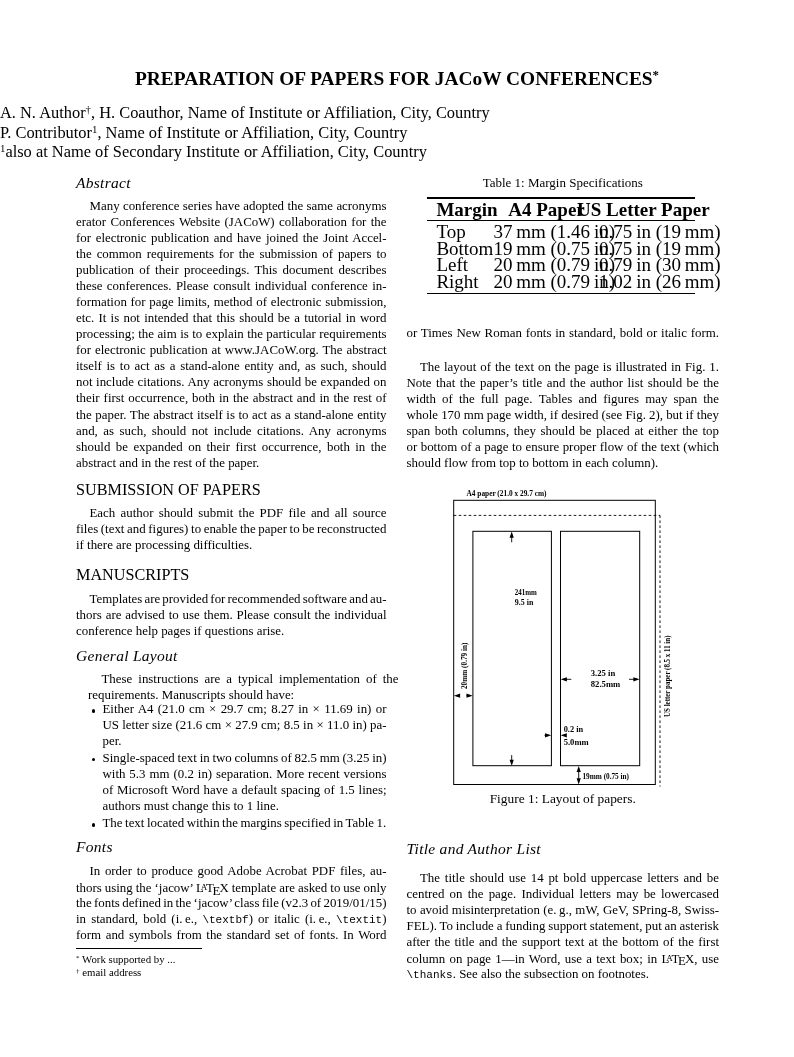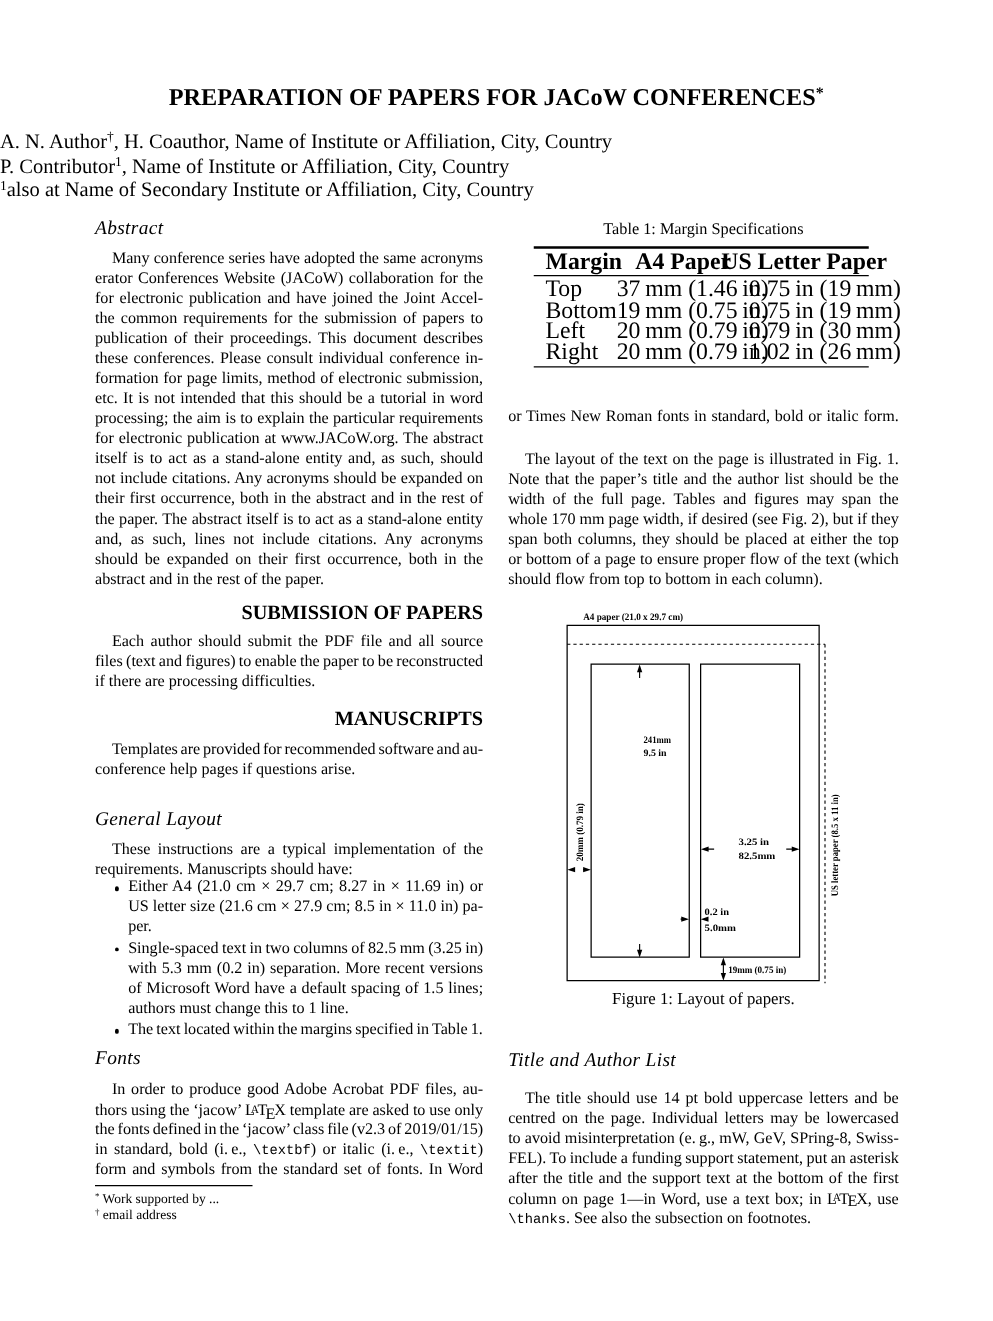--- a/index.html
+++ b/index.html
@@ -3,21 +3,21 @@
 <meta charset="utf-8">
 <style>
   html,body{margin:0;padding:0;background:#fff}
   .page{position:relative;width:794px;height:1057px;background:#fff;
         font-family:"Liberation Serif",serif;color:#000;overflow:hidden}
   .abs{position:absolute}
   .bl{font-size:12.9px;line-height:16.05px}
   .bl div{height:16.05px}
   .j{text-align:justify;text-align-last:justify}
   .ctr{text-align:center}
-  .hd{font-weight:bold;font-size:16.2px;line-height:1;text-align:right}
+  .hd{font-weight:normal;font-size:16.2px;line-height:1;text-align:left}
   .ital{font-style:italic;font-size:15.5px;line-height:1;letter-spacing:0.28px}
   .mono{font-family:"Liberation Mono",monospace;font-size:11px}
   sup{font-size:66%;vertical-align:baseline;position:relative;top:-0.45em;line-height:0}
   .lA{font-size:70%;vertical-align:0.22em;margin-left:-0.36em;margin-right:-0.13em;display:inline-block}
   .lE{vertical-align:-0.19em;margin-left:-0.11em;margin-right:-0.07em;display:inline-block}
   .bullet{position:absolute;width:3.7px;height:3.7px !important;border-radius:50%;background:#000}
   .tc{font-size:19px;line-height:13px;white-space:nowrap}
 </style>
 </head>
 <body>
@@ -41,43 +41,44 @@
 <div class="j">publication of their proceedings. This document describes</div>
 <div class="j">these conferences. Please consult individual conference in-</div>
 <div class="j">formation for page limits, method of electronic submission,</div>
 <div class="j">etc. It is not intended that this should be a tutorial in word</div>
 <div class="j">processing; the aim is to explain the particular requirements</div>
 <div class="j">for electronic publication at www.JACoW.org. The abstract</div>
 <div class="j">itself is to act as a stand-alone entity and, as such, should</div>
 <div class="j">not include citations. Any acronyms should be expanded on</div>
 <div class="j">their first occurrence, both in the abstract and in the rest of</div>
 <div class="j">the paper. The abstract itself is to act as a stand-alone entity</div>
-<div class="j">and, as such, lines not include citations. Any acronyms</div>
+<div class="j">and, as such, should not include citations. Any acronyms</div>
 <div class="j">should be expanded on their first occurrence, both in the</div>
 <div>abstract and in the rest of the paper.</div>
 </div>
 
 <div class="abs hd" style="left:76px;top:482.4px;width:310.5px">SUBMISSION OF PAPERS</div>
 
 <div class="abs bl" style="left:76px;top:505.1px;width:310.5px">
 <div class="j" style="text-indent:13.5px">Each author should submit the PDF file and all source</div>
 <div class="j" style="word-spacing:-0.6px">files (text and figures) to enable the paper to be reconstructed</div>
 <div>if there are processing difficulties.</div>
 </div>
 
 <div class="abs hd" style="left:76px;top:567.2px;width:310.5px">MANUSCRIPTS</div>
 
 <div class="abs bl" style="left:76px;top:590.9px;width:310.5px">
 <div class="j" style="text-indent:13.5px;word-spacing:-1.7px">Templates are provided for recommended software and au-</div>
+<div class="j">thors are advised to use them. Please consult the individual</div>
 <div>conference help pages if questions arise.</div>
 </div>
 
 <div class="abs ital" style="left:76px;top:647.6px">General Layout</div>
 
-<div class="abs bl" style="left:76px;top:671px;width:310.5px">
+<div class="abs bl" style="left:88px;top:671px;width:310.5px">
 <div class="j" style="text-indent:13.5px">These instructions are a typical implementation of the</div>
 <div>requirements. Manuscripts should have:</div>
 </div>
 
 <div class="bullet" style="left:91.7px;top:709.2px"></div>
 <div class="bullet" style="left:91.7px;top:757.6px"></div>
 <div class="bullet" style="left:91.7px;top:822.9px"></div>
 
 <div class="abs bl" style="left:76px;top:701.2px;width:310.5px">
 <div style="position:absolute;left:26.5px;width:284px;top:0">

